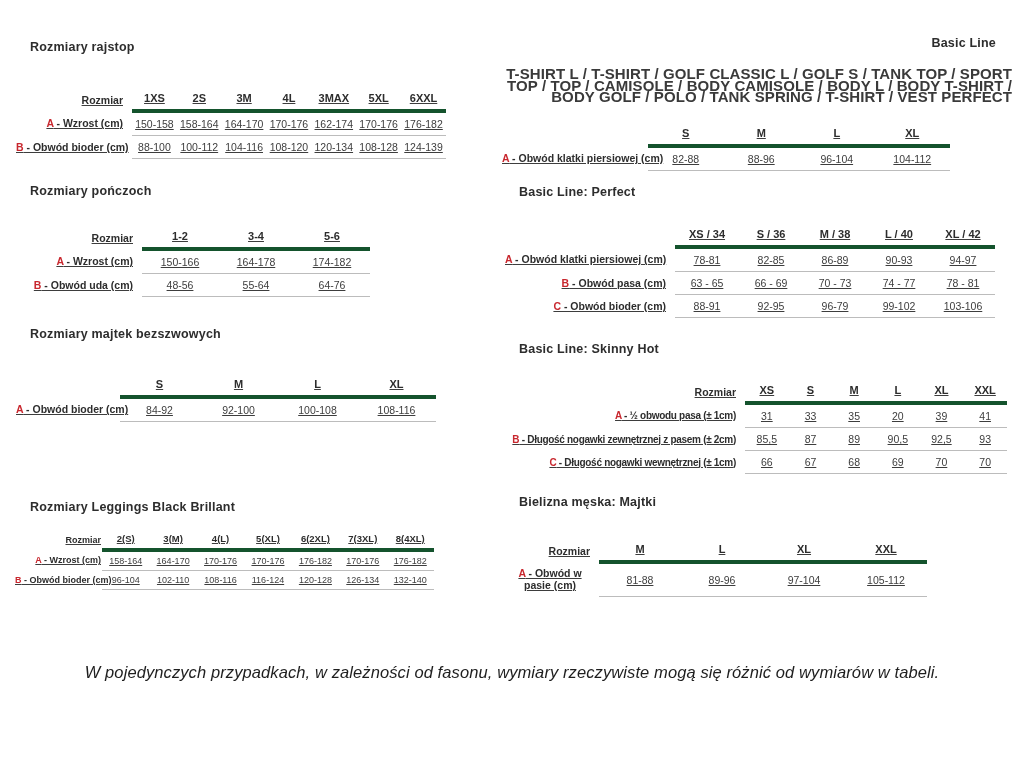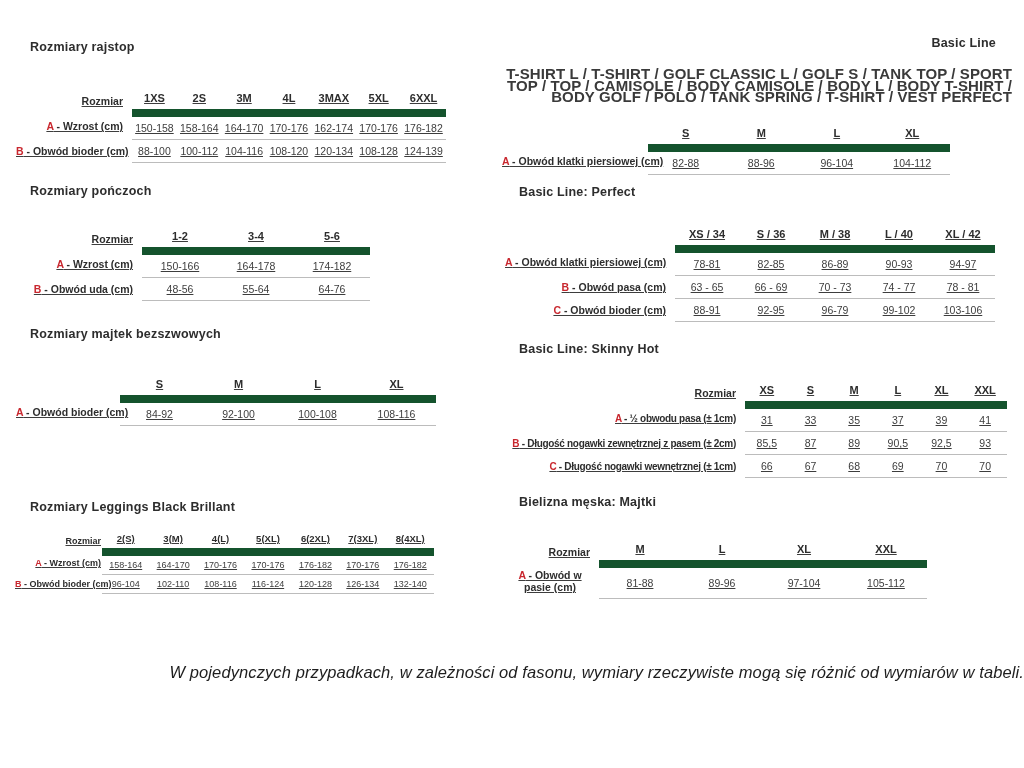--- a/index.html
+++ b/index.html
@@ -48,21 +48,21 @@
     padding-right: 9px;
     font-weight: bold;
     color: #2d2d2d;
     font-size: 10.5px;
     white-space: nowrap;
   }
   .tblwrap thead th.col {
     font-weight: bold;
     font-size: 11px;
     color: #2d2d2d;
-    border-bottom: 8px solid #14532d;
+    border-bottom: 4px solid #14532d;
     padding: 4px 2px 5px 2px;
   }
   .tblwrap tbody th.lbl {
     text-align: right;
     padding-right: 9px;
     font-weight: bold;
     font-size: 10.5px;
     color: #2d2d2d;
     white-space: nowrap;
   }
@@ -93,21 +93,21 @@
   #sec-skinny .tblwrap   { margin-top: 24px; }
   #sec-skinny tbody th.lbl { font-size: 10px; letter-spacing: -0.3px; }
   #sec-majtki   { left: 503px; top: 479px; width: 424px; --lblw: 96px; }
   #sec-majtki .tblwrap   { margin-top: 30px; }
   #sec-majtki tbody th.lbl { white-space: normal; text-align: center; padding-right: 4px; line-height: 12px; }
 
   .note {
     position: absolute;
     left: 0; top: 646px;
     width: 1024px;
-    text-align: right;
+    text-align: center;
     font-style: italic;
     font-size: 16.5px;
     color: #1e1e1e;
     letter-spacing: 0.1px;
   }
 </style>
 </head>
 <body>
 
 <section id="sec-rajstop">
@@ -335,21 +335,21 @@
             <th class="col">XL</th>
             <th class="col">XXL</th>
           </tr>
         </thead>
         <tbody>
           <tr>
             <th class="lbl"><span class="pfx">A</span> - ½ obwodu pasa (± 1cm)</th>
             <td class="val">31</td>
             <td class="val">33</td>
             <td class="val">35</td>
-            <td class="val">37</td>
+            <td class="val">20</td>
             <td class="val">39</td>
             <td class="val">41</td>
           </tr>
           <tr>
             <th class="lbl"><span class="pfx">B</span> - Długość nogawki zewnętrznej z pasem (± 2cm)</th>
             <td class="val">85,5</td>
             <td class="val">87</td>
             <td class="val">89</td>
             <td class="val">90,5</td>
             <td class="val">92,5</td>

